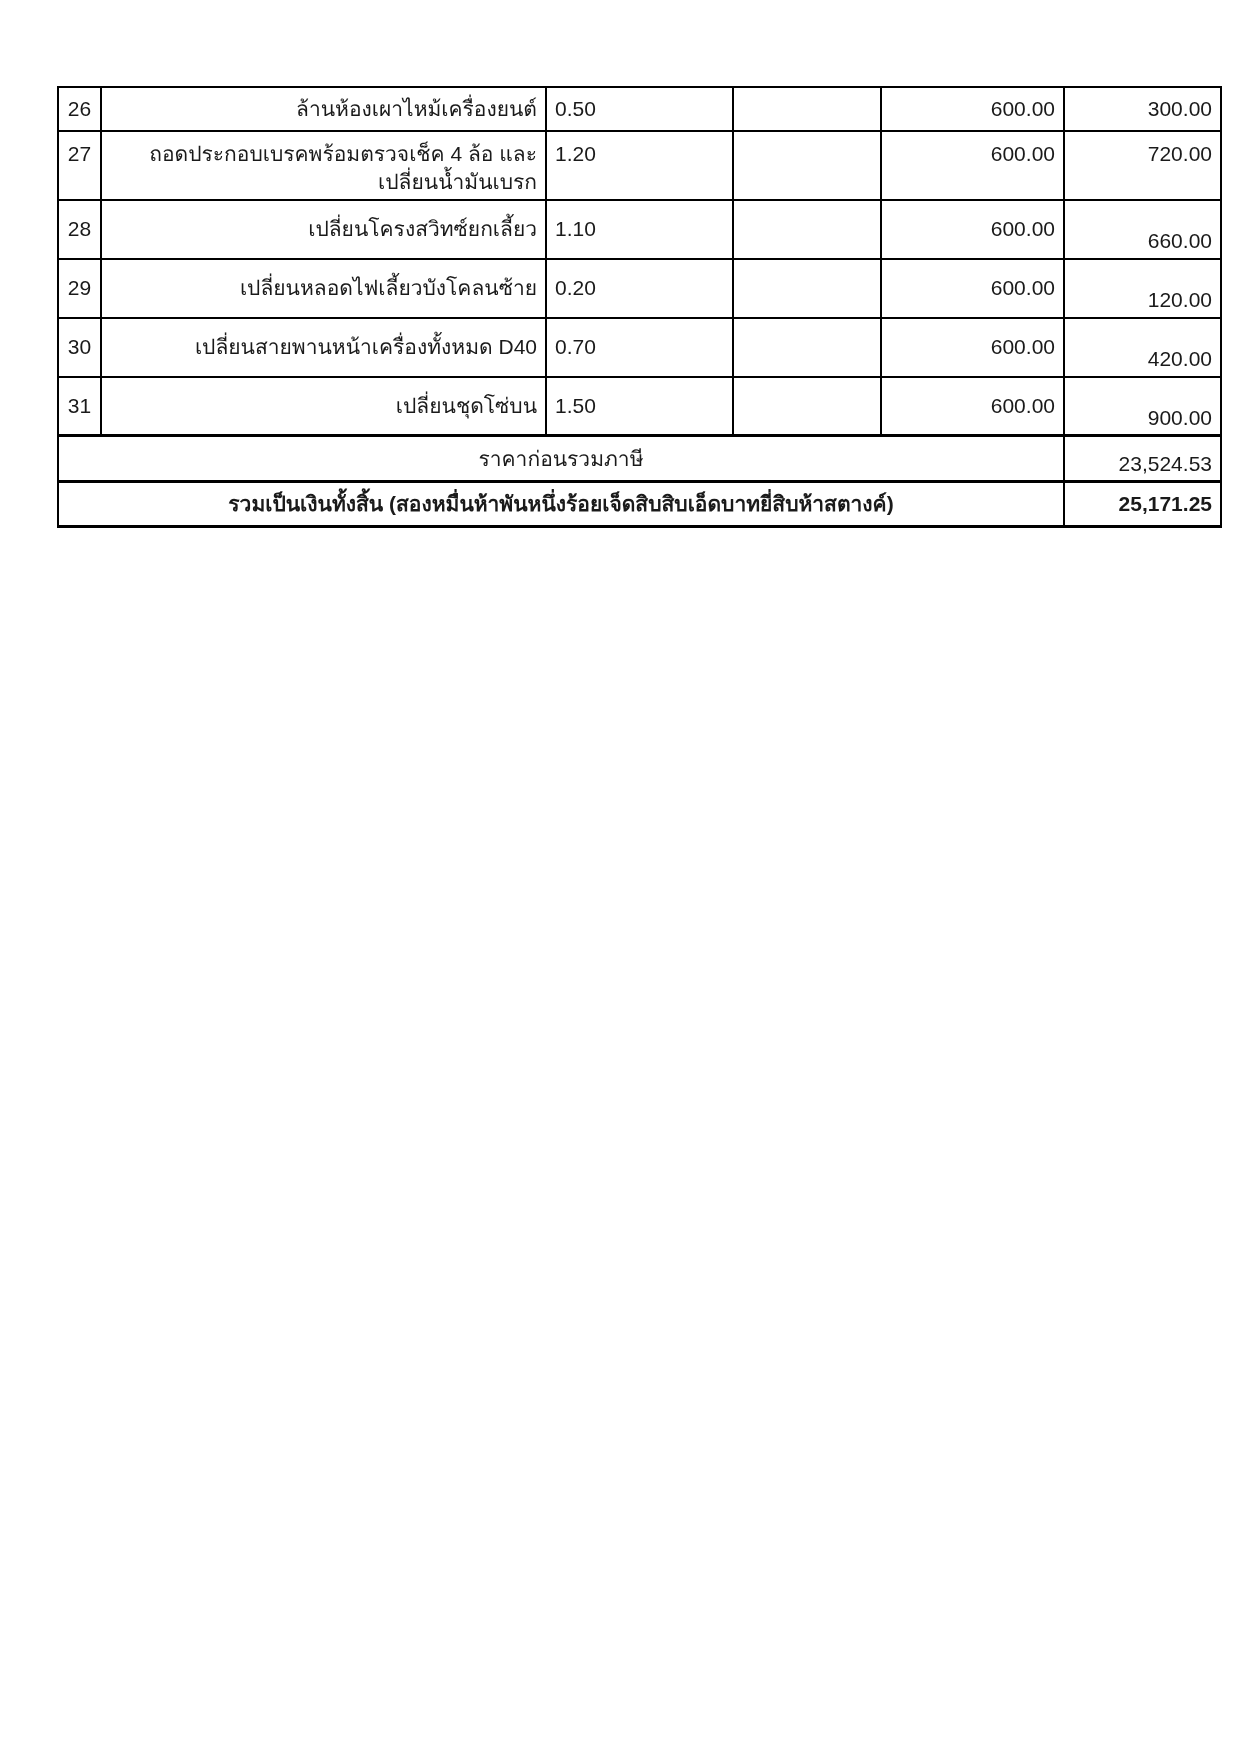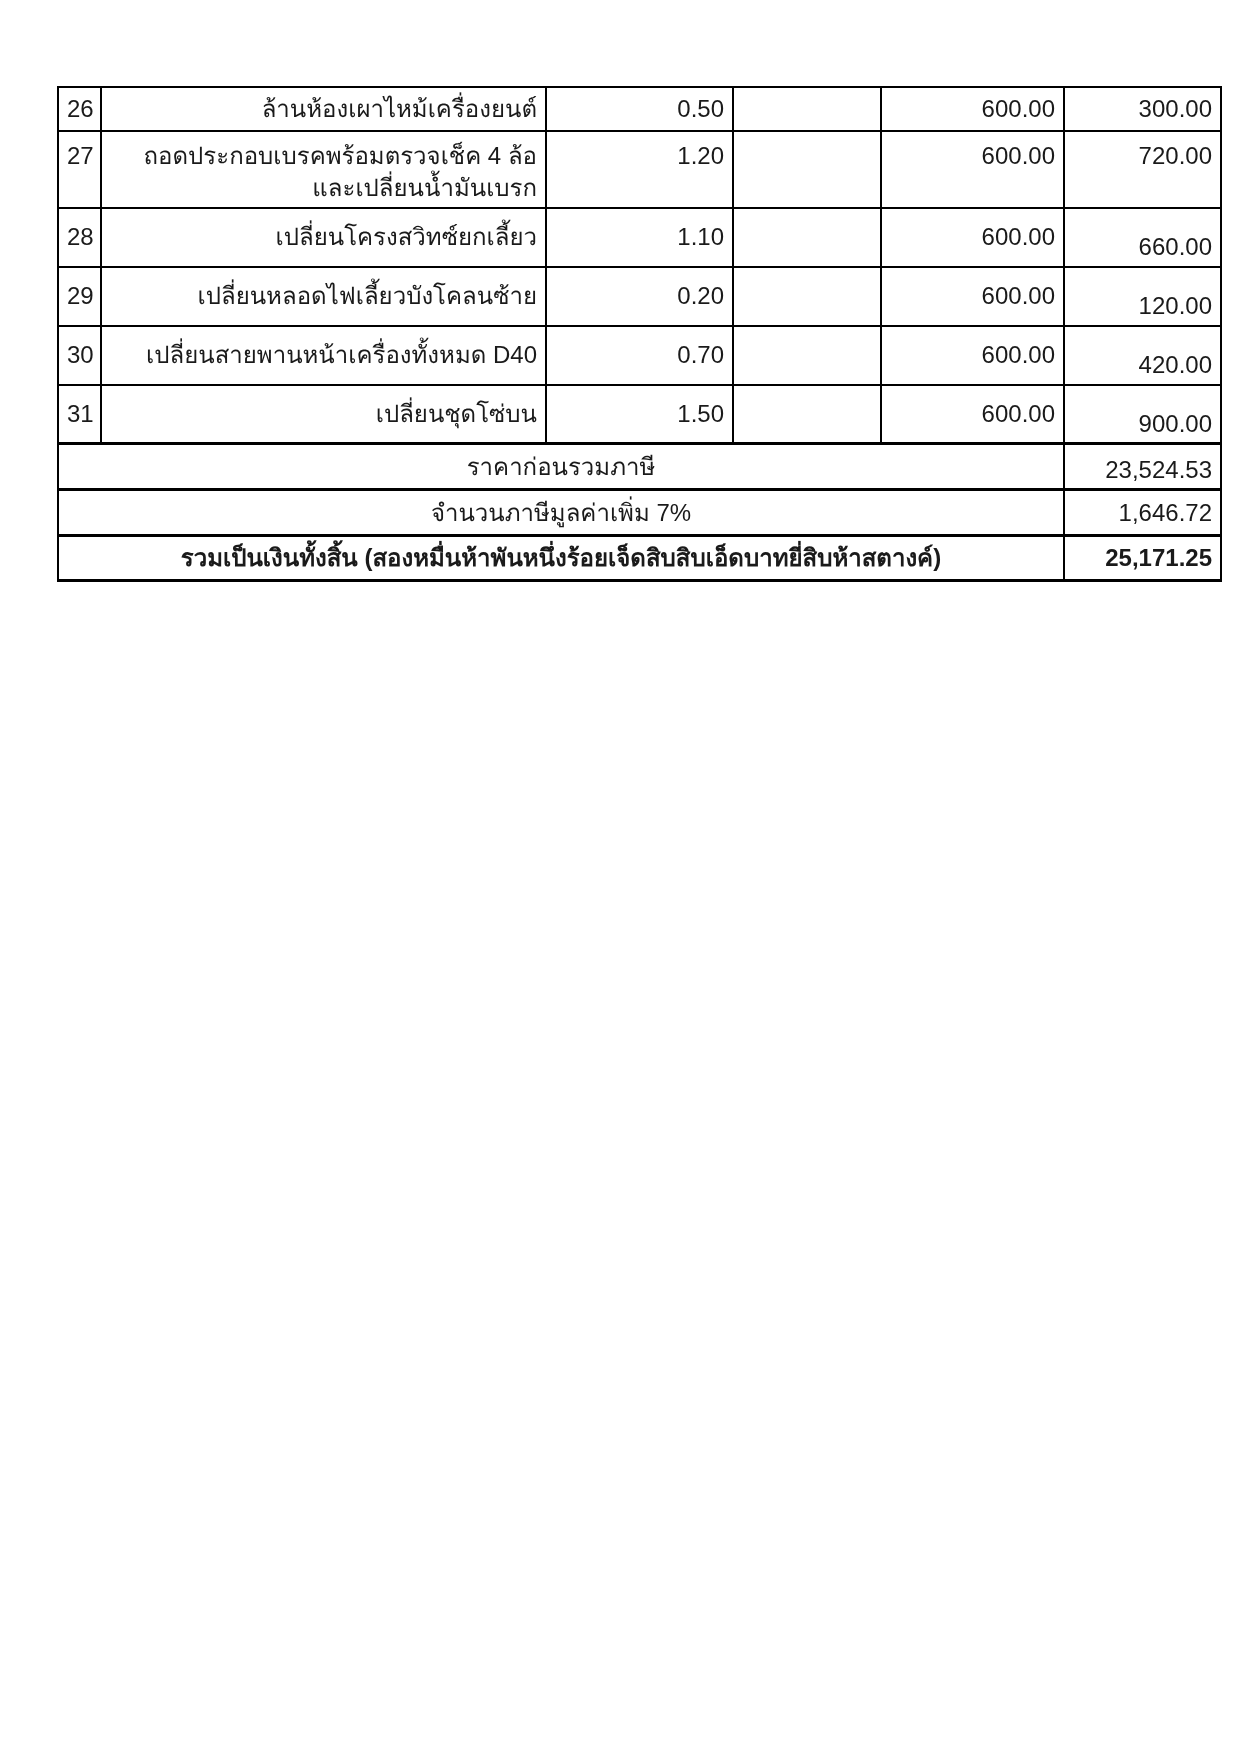--- a/index.html
+++ b/index.html
@@ -26,29 +26,29 @@
   }
   table.invoice col.c-no     { width: 43px; }
   table.invoice col.c-desc   { width: 445px; }
   table.invoice col.c-qty    { width: 187px; }
   table.invoice col.c-unit   { width: 148px; }
   table.invoice col.c-rate   { width: 183px; }
   table.invoice col.c-amount { width: 157px; }
 
   table.invoice td {
     border: 2px solid #000000;
-    font-size: 24px;
+    font-size: 21px;
     line-height: 1.35;
     padding: 2px 8px;
     vertical-align: middle;
     overflow: hidden;
   }
   td.no     { text-align: center; padding: 2px 2px; }
   td.desc   { text-align: right;   padding-left: 5px; }
-  td.qty    { text-align: right; }
+  td.qty    { text-align: left; }
   td.unit   { }
   td.rate   { text-align: right;  padding-right: 13px; }
   td.amount { text-align: right;  padding-right: 13px; }
 
   tr.r26 { height: 44px; }
   tr.r27 { height: 64px; }
   tr.r27 td { vertical-align: top; padding-top: 8px; }
   tr.r28, tr.r29, tr.r30, tr.r31 { height: 59px; }
 
   td.amount.low { vertical-align: bottom; }
@@ -120,24 +120,20 @@
         <td class="qty">1.50</td>
         <td class="unit"></td>
         <td class="rate">600.00</td>
         <td class="amount low">900.00</td>
       </tr>
 
       <tr class="sumrow">
         <td class="sum-label" colspan="5">ราคาก่อนรวมภาษี</td>
         <td class="amount low">23,524.53</td>
       </tr>
-      <tr class="sumrow">
-        <td class="sum-label" colspan="5">จำนวนภาษีมูลค่าเพิ่ม 7%</td>
-        <td class="amount">1,646.72</td>
-      </tr>
       <tr class="sumrow grand">
         <td class="sum-label" colspan="5">
           <span>รวมเป็นเงินทั้งสิ้น</span>
           <span class="words-gap">(สองหมื่นห้าพันหนึ่งร้อยเจ็ดสิบสิบเอ็ดบาทยี่สิบห้าสตางค์)</span>
         </td>
         <td class="amount">25,171.25</td>
       </tr>
     </tbody>
   </table>
 </div>

